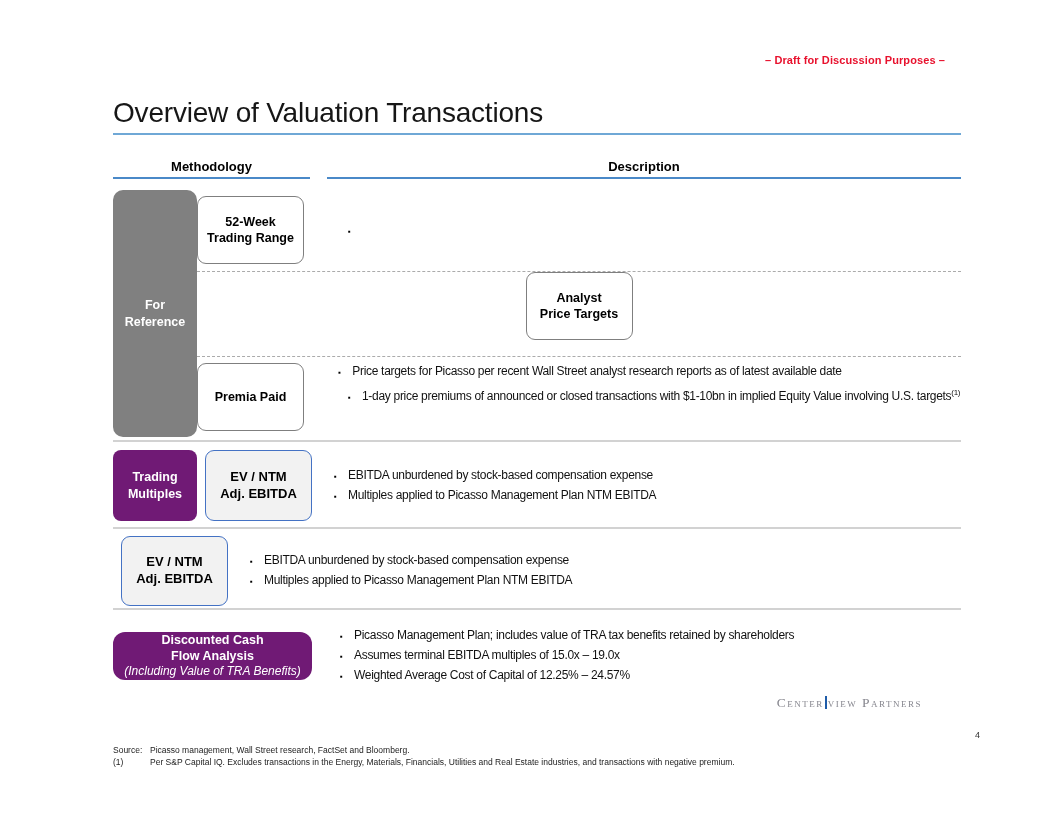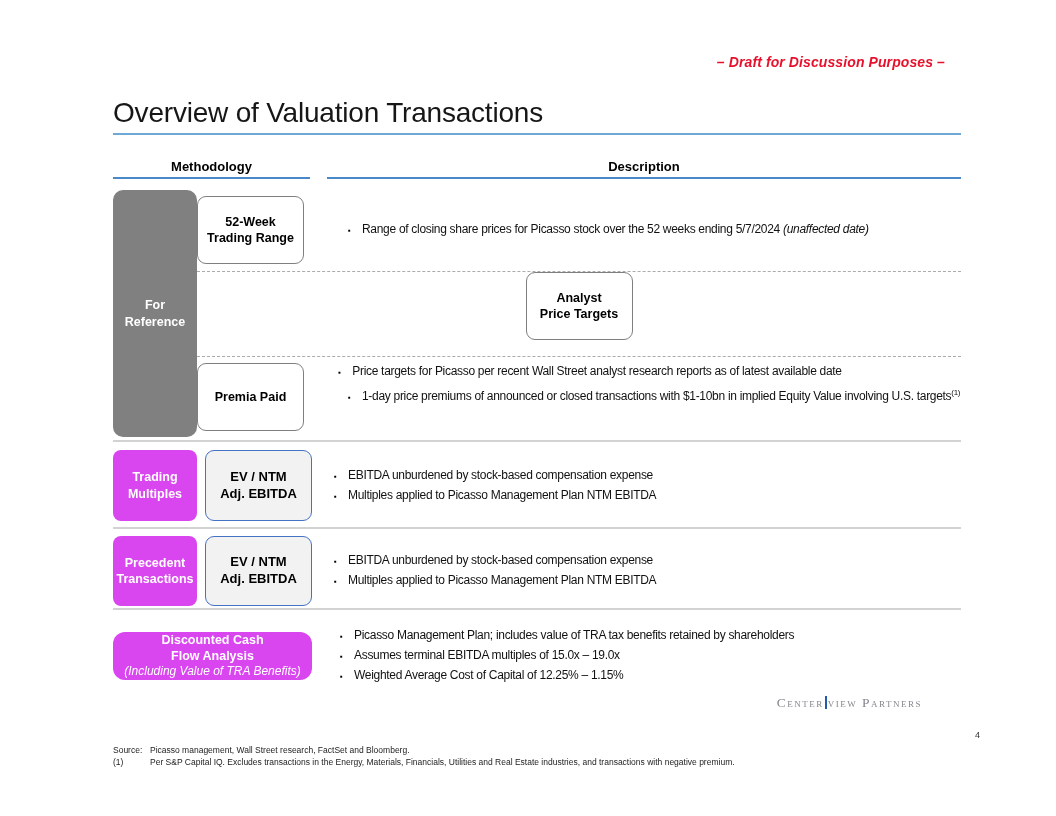--- a/index.html
+++ b/index.html
@@ -2,21 +2,21 @@
 <html><head>
 <meta charset="utf-8">
 <style>
   * { margin:0; padding:0; box-sizing:border-box; }
   html,body { background:#ffffff; }
   body { width:1056px; height:816px; position:relative; font-family:"Liberation Sans", sans-serif; color:#1a1a1a; }
 
   .slide { position:absolute; inset:0; width:1056px; height:816px; background:#fff; overflow:hidden; }
 
   
-  .draft-notice { position:absolute; top:54px; right:111px; color:#E8112D; font-size:14px; font-weight:700; font-style:italic; letter-spacing:.1px;margin-left:24px; }
+  .draft-notice { position:absolute; top:54px; right:111px; color:#E8112D; font-size:11px; font-weight:700; letter-spacing:.1px;margin-left:24px; }
   .page-title { position:absolute; left:113px; top:97px; font-size:28px; font-weight:400; color:#161616; letter-spacing:-.2px; }
   .title-rule { position:absolute; left:113px; top:133px; width:848px; height:2px; background:#6FA8D6; }
 
   
   .col-head { position:absolute; top:159px; font-size:13px; font-weight:700; text-align:center; color:#000; }
   .col-head.meth { left:113px; width:197px; }
   .col-head.desc { left:327px; width:634px; }
   .col-rule { position:absolute; top:177px; height:2px; background:#4A89C8; }
   .col-rule.meth { left:113px; width:197px; }
   .col-rule.desc { left:327px; width:634px; }
@@ -25,21 +25,21 @@
   .desc-list { list-style:none; flex:1; }
   .desc-list li { display:flex; font-size:12px; line-height:1.65; letter-spacing:-.3px; color:#111; }
   .desc-list .blt { flex:none; width:14px; font-size:8px; padding-top:4px; color:#000; }
   .desc-list .it { font-style:italic; }
   .desc-list sup { font-size:8px; line-height:1; padding-top:2px; }
 
   
   .method-box { width:107px; background:#fff; border:1px solid #7f7f7f; border-radius:9px;
                 display:flex; flex-direction:column; align-items:center; justify-content:center;
                 font-size:12.5px; font-weight:700; text-align:center; line-height:1.3; color:#000; flex:none; }
-  .navy { background:#d946ef; color:#fff; border-radius:8px; display:flex; flex-direction:column;
+  .navy { background:#701a75; color:#fff; border-radius:8px; display:flex; flex-direction:column;
           align-items:center; justify-content:center; text-align:center; font-weight:700; font-size:12.5px; line-height:1.3; flex:none; }
   .ev-box { width:107px; margin-left:8px; background:#F2F2F2; border:1.5px solid #4472C4; border-radius:9px;
             display:flex; flex-direction:column; align-items:center; justify-content:center;
             font-size:13px; font-weight:700; text-align:center; line-height:1.3; color:#000; flex:none; }
 
   
   .sec-ref { position:absolute; left:113px; top:190px; width:848px; height:248px; }
   .gray-box { position:absolute; left:0; top:0; width:84px; height:247px; background:#808080; border-radius:10px;
               color:#fff; font-weight:700; font-size:12.5px; display:flex; align-items:center; justify-content:center;
               text-align:center; line-height:1.35; padding:0 6px; }
@@ -99,21 +99,20 @@
     </div>
 
     <div class="subrow r1">
       <div class="method-box">
         <span>52-Week</span>
         <span>Trading Range</span>
       </div>
       <ul class="desc-list">
         <li>
           <span class="blt">▪</span>
-          <span><span>Range of closing share prices for Picasso stock over the 52 weeks ending 5/7/2024 </span><span class="it">(unaffected date)</span></span>
         </li>
       </ul>
     </div>
 
     <div class="subrow r2">
       <div class="method-box">
         <span>Analyst</span>
         <span>Price Targets</span>
       </div>
       <ul class="desc-list">
@@ -156,24 +155,20 @@
       <li>
         <span class="blt">▪</span>
         <span>Multiples applied to Picasso Management Plan NTM EBITDA</span>
       </li>
     </ul>
   </div>
 
   <div class="sep s2"></div>
 
   <div class="sec-flex sec-precedent">
-    <div class="navy">
-      <span>Precedent</span>
-      <span>Transactions</span>
-    </div>
     <div class="ev-box">
       <span>EV / NTM</span>
       <span>Adj. EBITDA</span>
     </div>
     <ul class="desc-list">
       <li>
         <span class="blt">▪</span>
         <span>EBITDA unburdened by stock-based compensation expense</span>
       </li>
       <li>
@@ -195,21 +190,21 @@
       <li>
         <span class="blt">▪</span>
         <span>Picasso Management Plan; includes value of TRA tax benefits retained by shareholders</span>
       </li>
       <li>
         <span class="blt">▪</span>
         <span>Assumes terminal EBITDA multiples of 15.0x – 19.0x</span>
       </li>
       <li>
         <span class="blt">▪</span>
-        <span>Weighted Average Cost of Capital of 12.25% – 1.15%</span>
+        <span>Weighted Average Cost of Capital of 12.25% – 24.57%</span>
       </li>
     </ul>
   </div>
 
   <div class="footnote fn-source">
     <span class="lab">Source:</span>
     <span>Picasso management, Wall Street research, FactSet and Bloomberg.</span>
   </div>
   <div class="footnote fn-note">
     <span class="lab">(1)</span>

